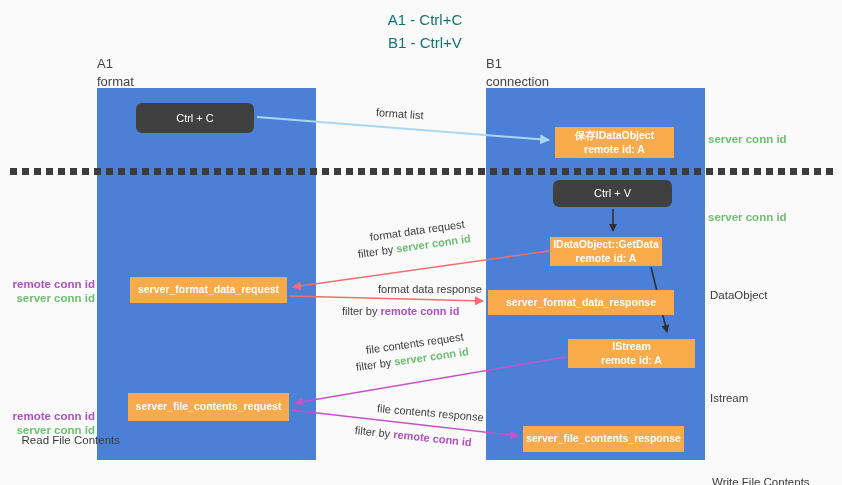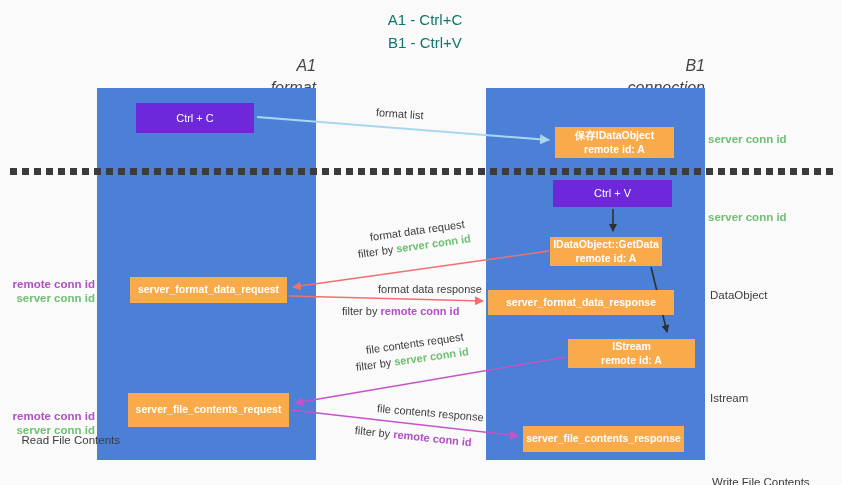--- a/index.html
+++ b/index.html
@@ -9,36 +9,36 @@
     font-family:"Liberation Sans", sans-serif;
     color:#3c3c3c;
   }
 
   .title {
     position:absolute; top:9px; left:300px; width:250px;
     text-align:center; font-size:15px; line-height:1.5; color:#0f766e;
   }
   .lane-header {
     position:absolute; top:55px; width:219px;
-    text-align:right; font-size:16px; line-height:1.35; color:#444;font-style:italic;
+    text-align:left; font-size:13px; line-height:1.35; color:#444;
   }
   .lane {
     position:absolute; top:88px; width:219px; height:372px;
     background:#4b80d6;
   }
   .divider {
     position:absolute; top:168px; left:10px; width:824px; height:7px;
     background:repeating-linear-gradient(90deg,#3b3b3b 0 7px,transparent 7px 12px);
   }
   .node {
     position:absolute; display:flex; flex-direction:column;
     align-items:center; justify-content:center;
     color:#fff; text-align:center; font-size:11px; line-height:1.3;
   }
-  .green  { background:#6d28d9; }
+  .green  { background:#404040;border-radius:6px; }
   .orange { background:#f9ab4b; font-size:10.5px;font-weight:bold; }
 
   .alabel { position:absolute; font-size:11px; color:#3c3c3c; white-space:nowrap; transform-origin:left center; }
   .slabel { position:absolute; font-size:11.5px; white-space:nowrap; }
   .gid { color:#6fbf72; font-weight:bold; }
   .pid { color:#b14fc5; font-weight:bold; }
   .dark { color:#3c3c3c;margin-top:44px; }
   .arrows { position:absolute; left:0; top:0; pointer-events:none; }
 </style>
 </head>
@@ -106,21 +106,21 @@
   <div class="node orange" style="left:130px;top:277px;width:157px;height:26px">
     <span>server_format_data_request</span>
   </div>
   <div class="node orange" style="left:488px;top:290px;width:186px;height:25px">
     <span>server_format_data_response</span>
   </div>
   <div class="node orange" style="left:568px;top:339px;width:127px;height:29px">
     <span>IStream</span>
     <span>remote id: A</span>
   </div>
-  <div class="node orange" style="left:128px;top:393px;width:161px;height:34px">
+  <div class="node orange" style="left:128px;top:393px;width:161px;height:28px">
     <span>server_file_contents_request</span>
   </div>
   <div class="node orange" style="left:523px;top:426px;width:161px;height:26px">
     <span>server_file_contents_response</span>
   </div>
 
   <div class="alabel" style="left:376px;top:106px;transform:rotate(4deg)">format list</div>
 
   <div class="alabel" style="left:370px;top:231px;transform:rotate(-8deg)">format data request</div>
   <div class="alabel" style="left:358px;top:248px;transform:rotate(-8deg)"><span>filter by </span><span class="gid">server conn id</span></div>

